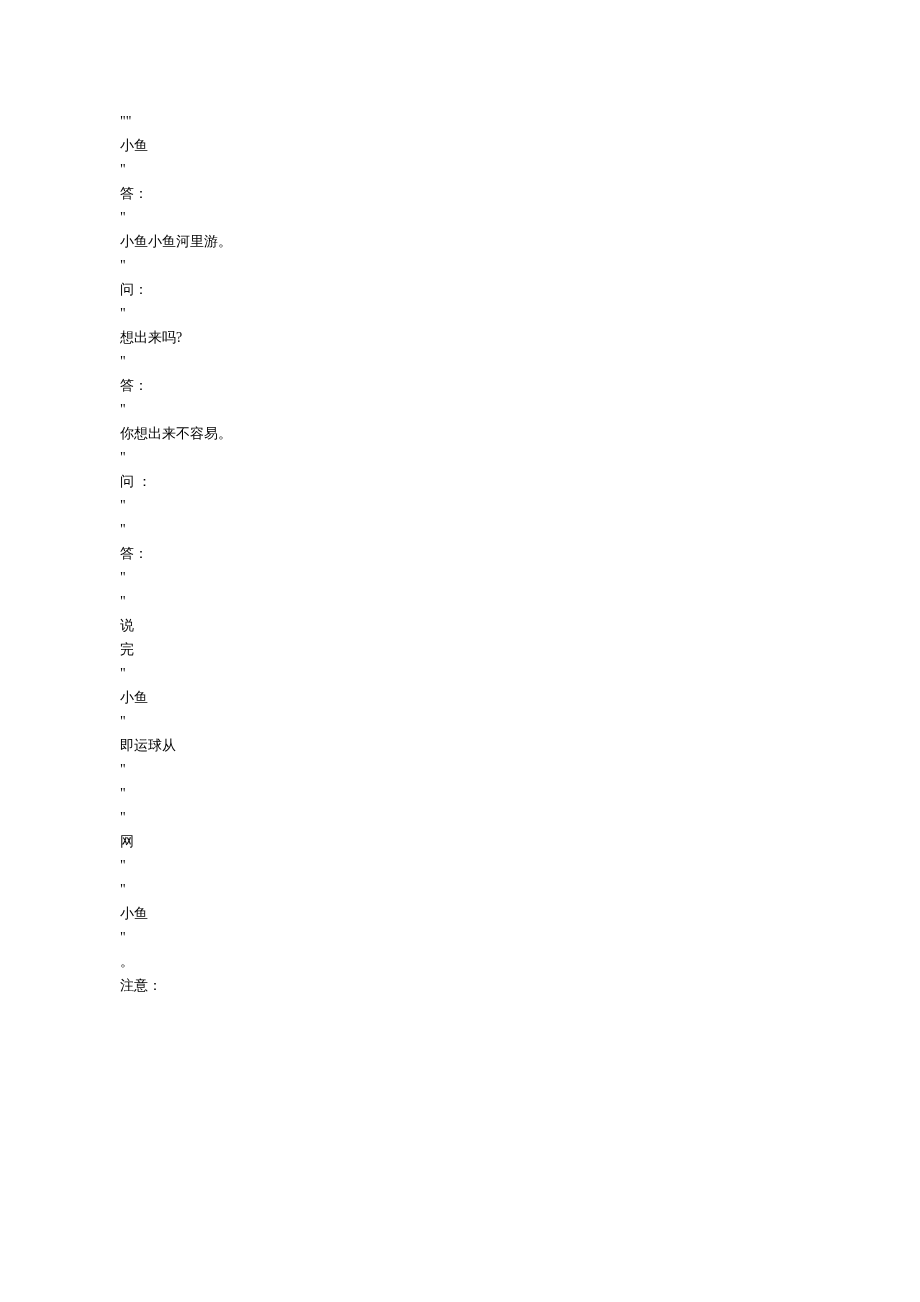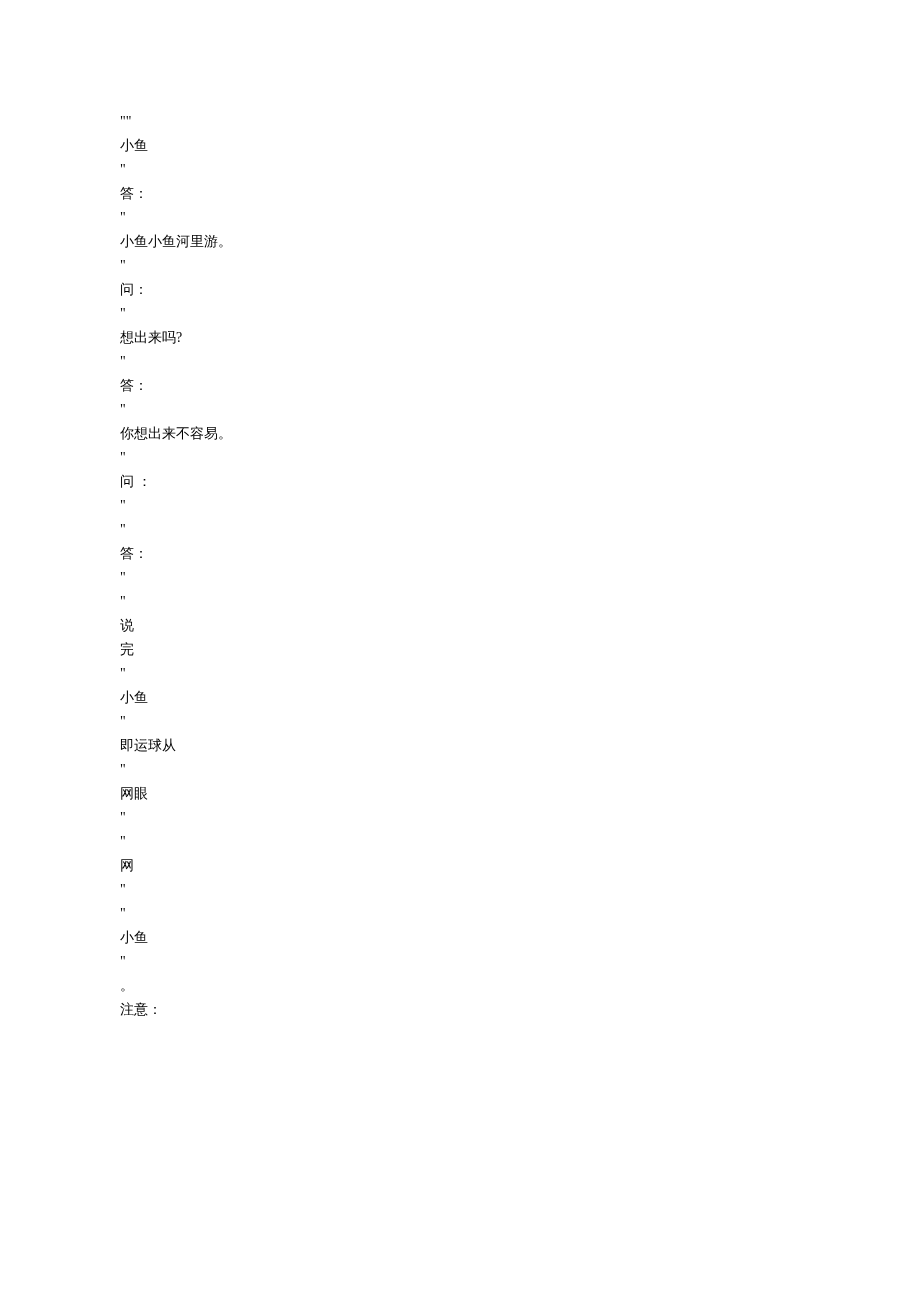--- a/index.html
+++ b/index.html
@@ -47,21 +47,20 @@
   <span class="line">答：</span>
   <span class="line">"</span>
   <span class="line">"</span>
   <span class="line">说</span>
   <span class="line">完</span>
   <span class="line">"</span>
   <span class="line">小鱼</span>
   <span class="line">"</span>
   <span class="line">即运球从</span>
   <span class="line">"</span>
-  <span class="line">网眼</span>
   <span class="line">"</span>
   <span class="line">"</span>
   <span class="line">网</span>
   <span class="line">"</span>
   <span class="line">"</span>
   <span class="line">小鱼</span>
   <span class="line">"</span>
   <span class="line">。</span>
   <span class="line"></span>
   <span class="line">注意：</span>

